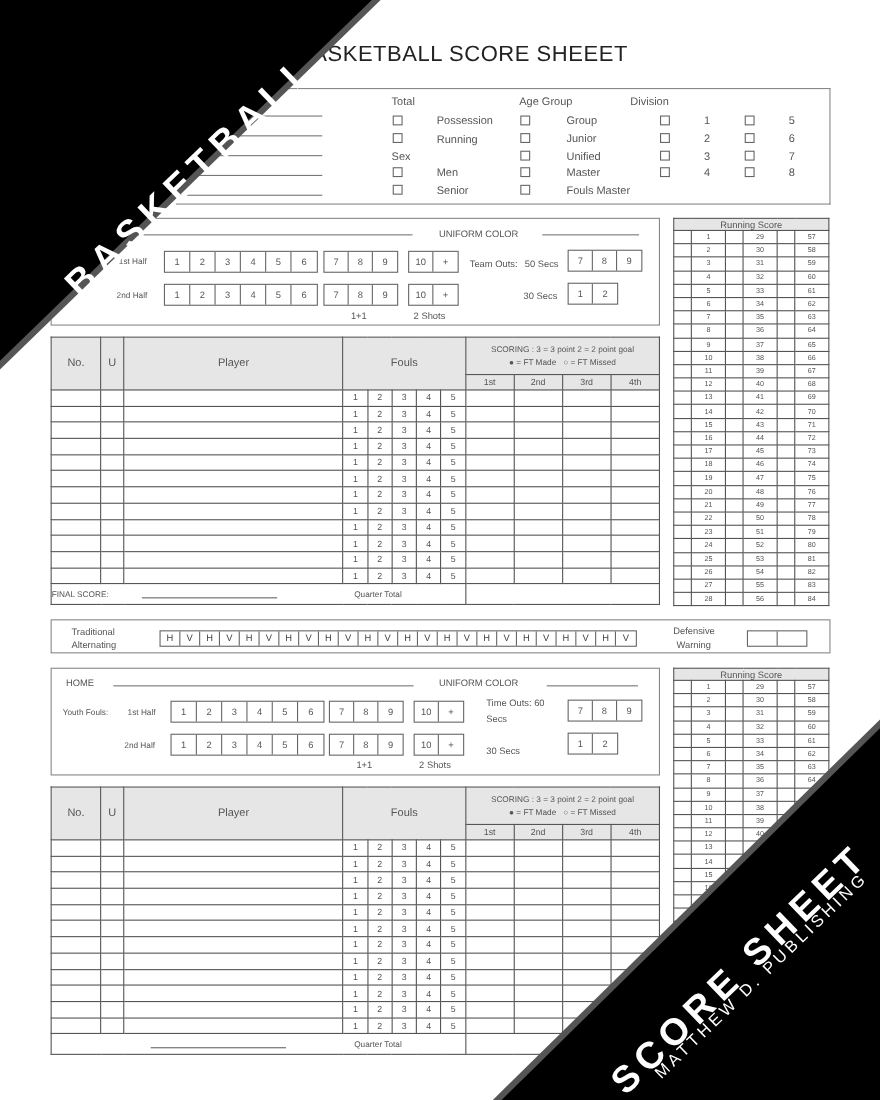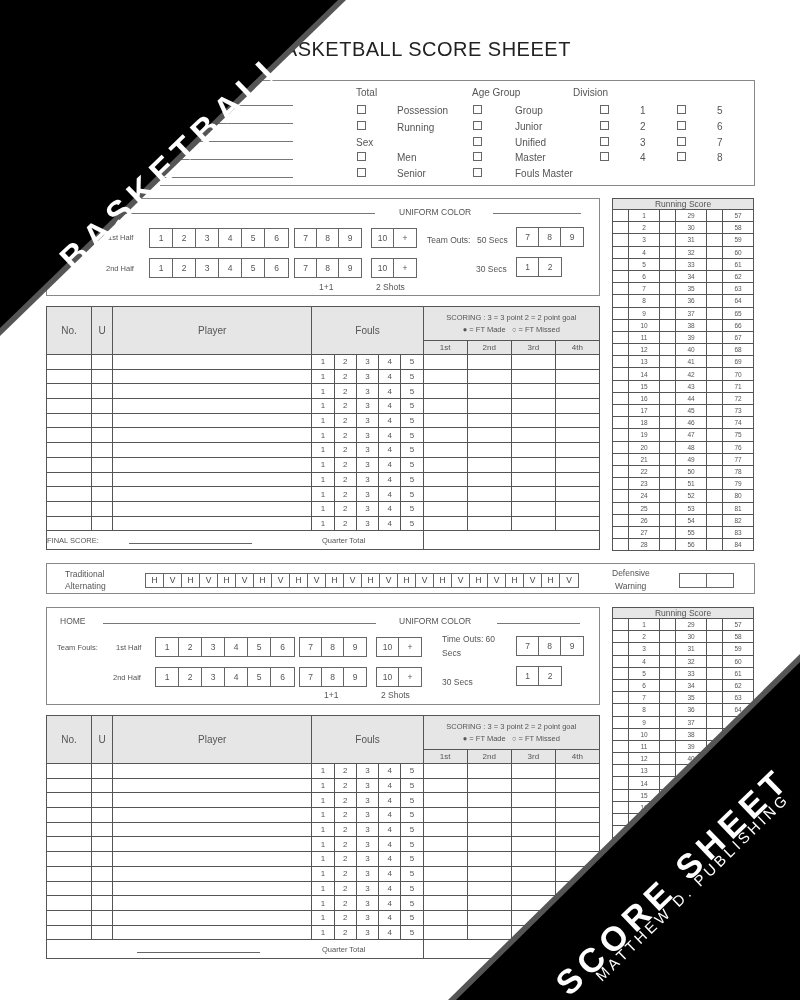--- a/index.html
+++ b/index.html
@@ -830,21 +830,21 @@
 <div class="cells" style="left:679px;top:573px;height:15px">
     <span style="width:27px"></span>
     <span style="width:26px"></span>
   </div>
 
 <div class="box" style="left:46px;top:607px;width:554px;height:98px"></div>
 <div class="lbl9" style="left:60px;top:616px">HOME</div>
 <div class="hline" style="left:103px;top:623px;width:273px"></div>
 <div class="lbl9" style="left:399px;top:616px">UNIFORM COLOR</div>
 <div class="hline" style="left:497px;top:623px;width:83px"></div>
-<div class="lbl9" style="left:57px;top:643px;font-size:7.5px">Team Fouls:</div>
+<div class="lbl9" style="left:57px;top:643px;font-size:7.5px">Youth Fouls:</div>
 <div class="lbl9" style="left:116px;top:643px;font-size:7.5px">1st Half</div>
 <div class="lbl9" style="left:113px;top:673px;font-size:7.5px">2nd Half</div>
 <div class="cells" style="left:155px;top:637px;height:20px" id="h1a">
     <span style="width: 23px; line-height: 18px;">1</span>
     <span style="width: 23px; line-height: 18px;">2</span>
     <span style="width: 23px; line-height: 18px;">3</span>
     <span style="width: 23px; line-height: 18px;">4</span>
     <span style="width: 23px; line-height: 18px;">5</span>
     <span style="width: 23px; line-height: 18px;">6</span>
   </div>

